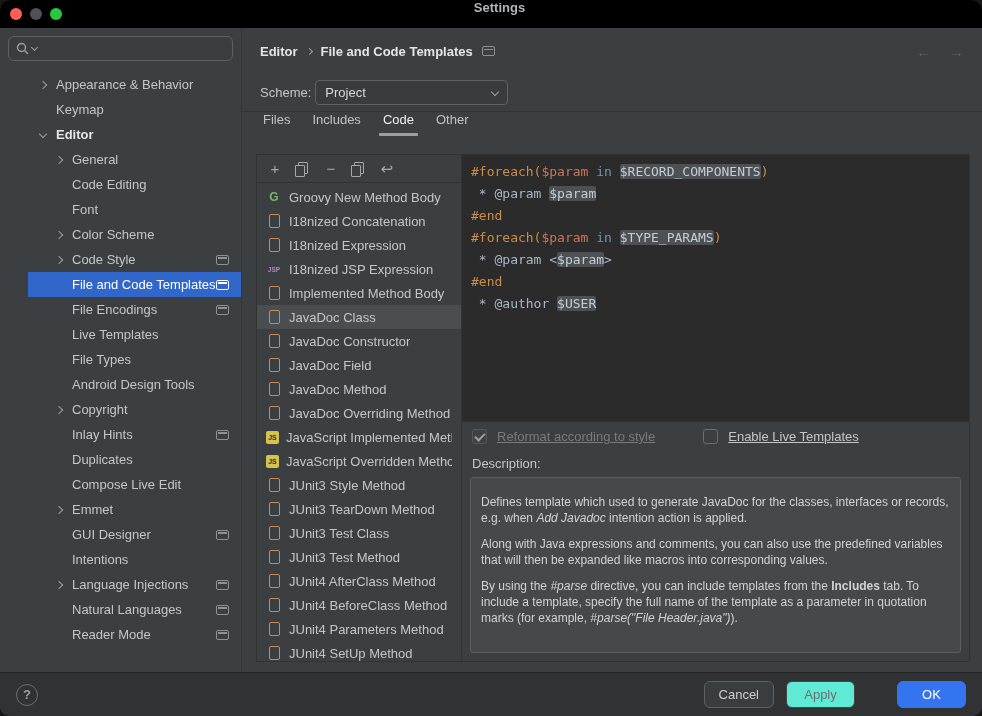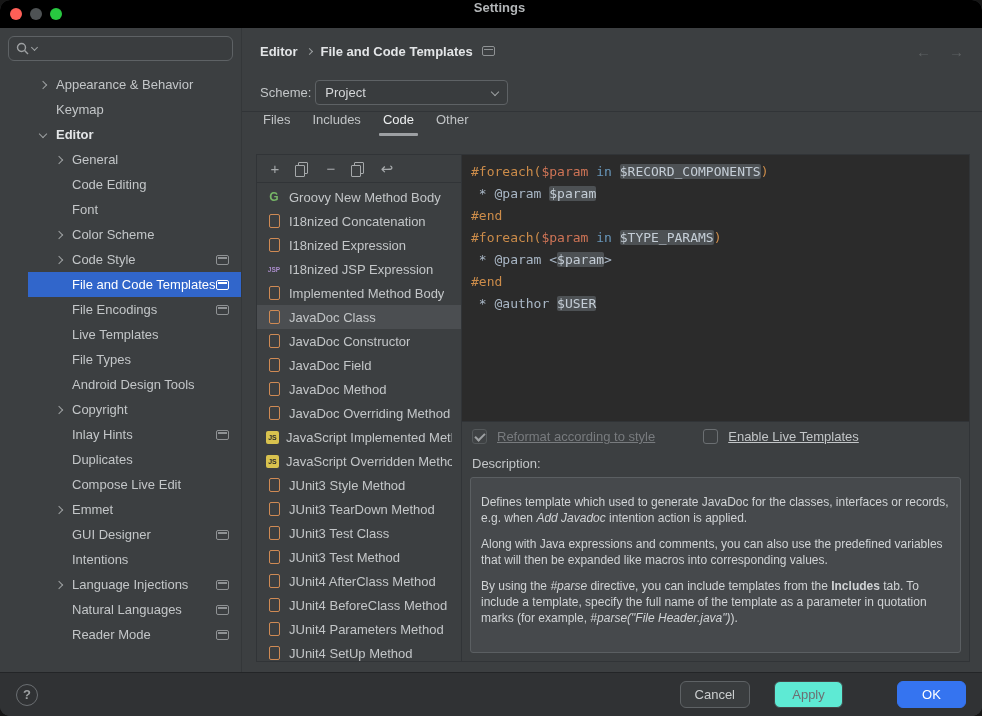--- a/index.html
+++ b/index.html
@@ -103,21 +103,21 @@
 
   .desc-label{height:24px; flex:none; padding:5px 10px 0; color:var(--text);}
   .desc-box{flex:none; height:176px; margin:2px 8px 8px; background:#46494c; border:1px solid #5b5f62; border-radius:3px; padding:16px 10px; font-size:12px; line-height:16px; color:#d0d3d5; overflow:hidden;}
   .desc-box p{margin:0 0 10px;}
   .desc-box .it{font-style:italic;}
   .desc-box .bd{font-weight:700;}
 
   
   .footer{height:44px; flex:none; background:var(--bg-footer); border-top:1px solid #232527; display:flex; align-items:center; padding:0 16px;}
   .help-btn{width:22px; height:22px; border-radius:50%; border:1px solid #6b6f72; color:#9da0a2; display:flex; align-items:center; justify-content:center; font-weight:700;}
-  .footer-buttons{margin-left:auto; display:flex; gap:24px;justify-content:flex-end;}
+  .footer-buttons{margin-left:auto; display:flex; gap:12px;justify-content:flex-end;}
   .btn{min-width:69px; height:27px; border-radius:6px; border:1px solid var(--border-light); background:#3a3d3f; color:#cbcecf; display:flex; align-items:center; justify-content:center; padding:0 14px;}
   .btn.disabled{color:#6c6f72; border-color:#434648; background:#5eead4;}
   .btn.primary{background:var(--accent); border-color:var(--accent); color:#fff;margin-left:30px;}
 </style>
 </head>
 <body>
 
 <div class="window">
 
   <div class="titlebar">

